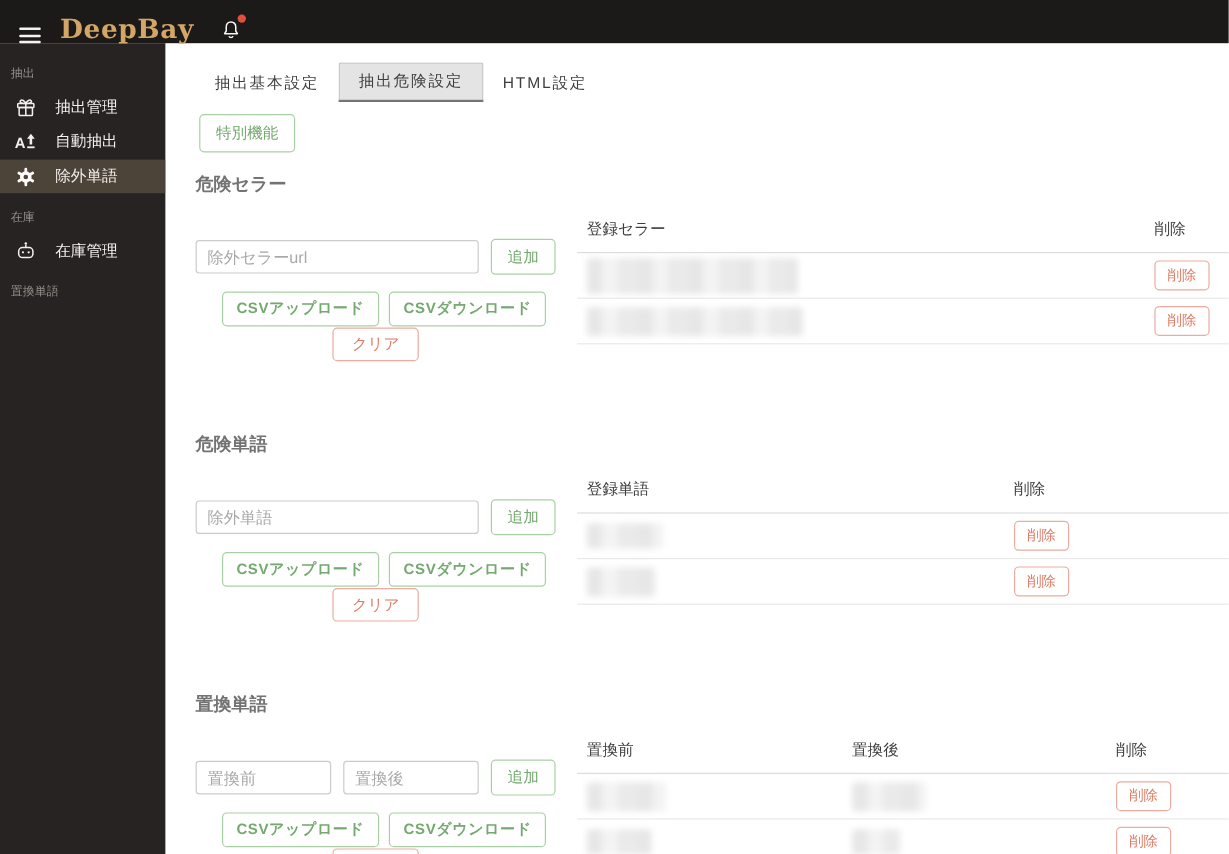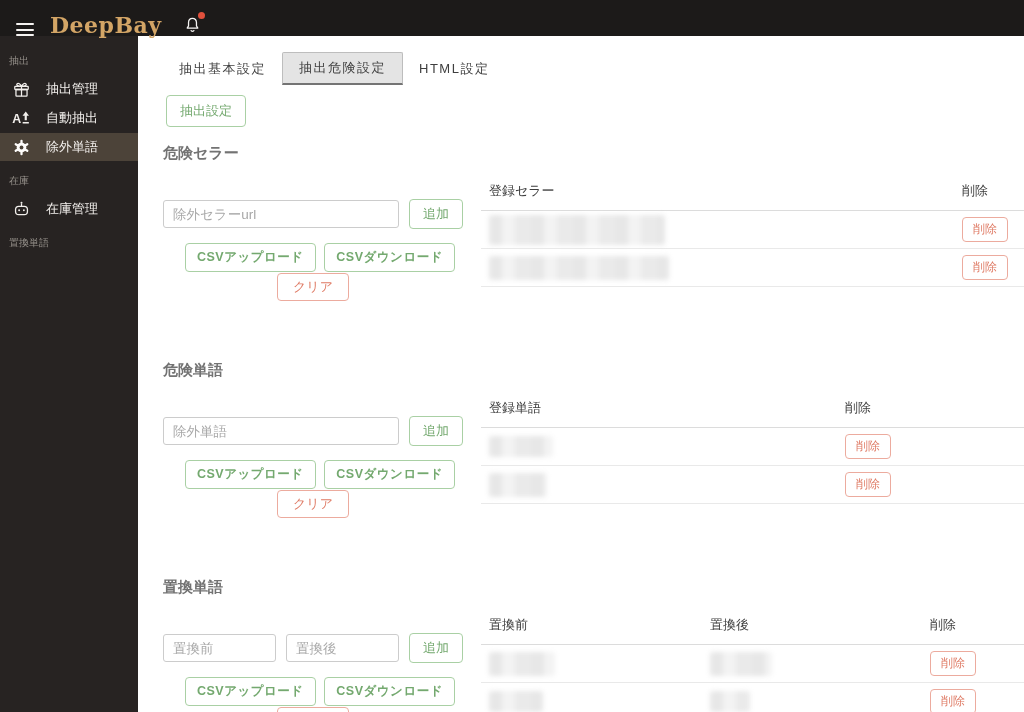--- a/index.html
+++ b/index.html
@@ -158,21 +158,21 @@
   </div>
 
   <div class="content">
 
     <div class="tabs">
       <div class="tab">抽出基本設定</div>
       <div class="tab active">抽出危険設定</div>
       <div class="tab">HTML設定</div>
     </div>
 
-    <button class="btn btn-green btn-save">抽出設定</button>
+    <button class="btn btn-green btn-save">特別機能</button>
 
     
     <div class="section">
       <h3>危険セラー</h3>
       <div class="section-body">
         <div class="form-col">
           <div class="input-row">
             <input type="text" placeholder="除外セラーurl" style="">
             <button class="btn btn-green btn-add">追加</button>
           </div>

